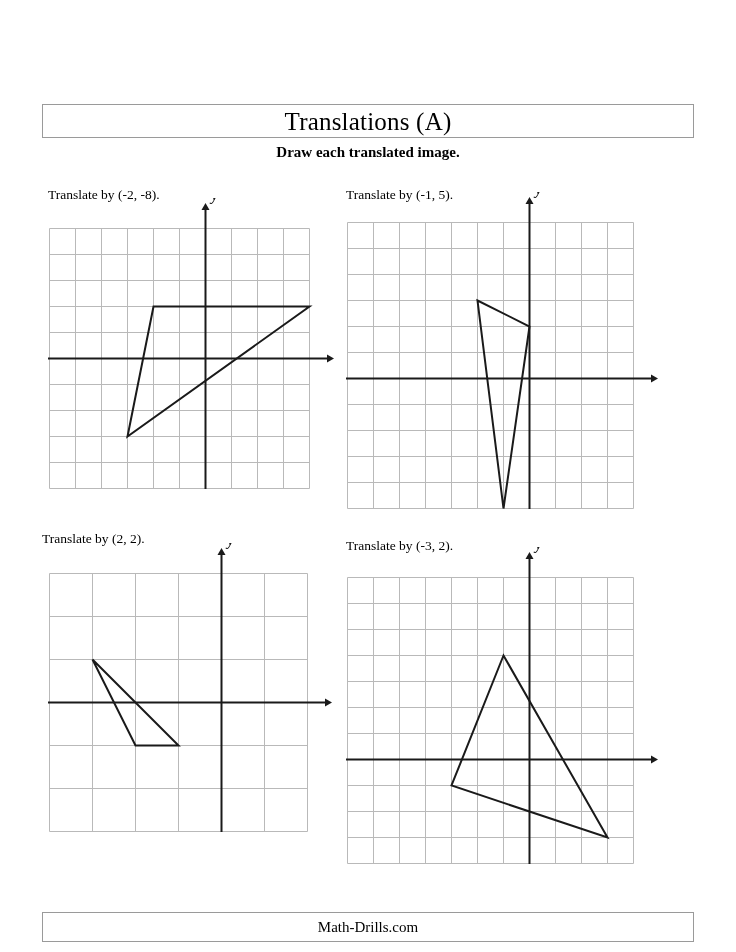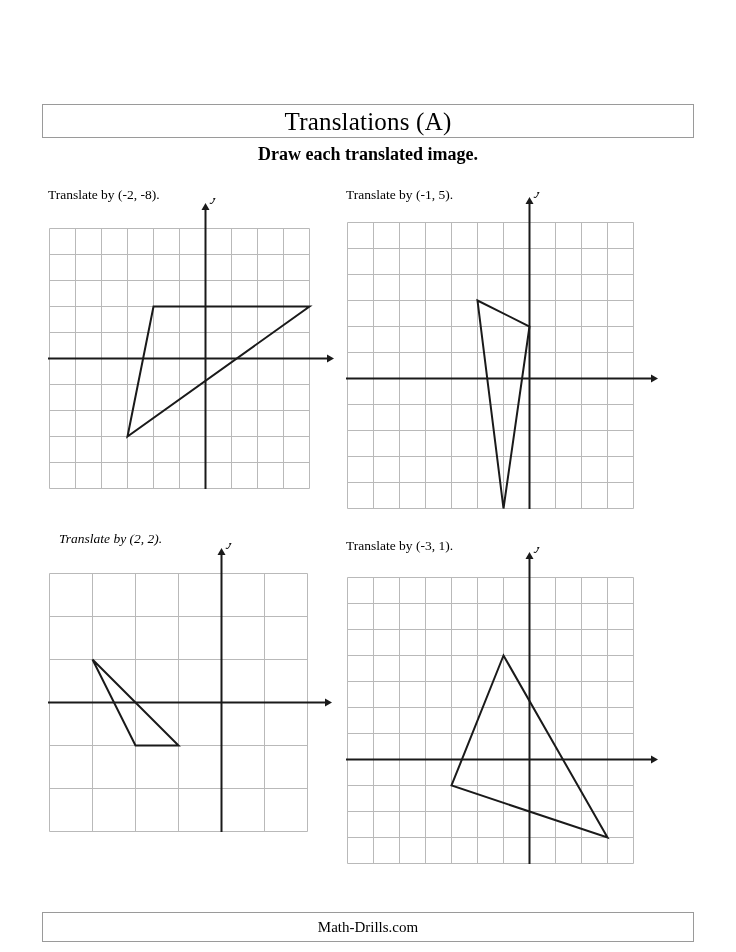--- a/index.html
+++ b/index.html
@@ -44,21 +44,21 @@
     font-size: 25px;
     line-height: 1;
     letter-spacing: 0.2px;
   }
   #subtitle {
     position: absolute;
     left: 0;
     top: 116px;
     width: 736px;
     text-align: center;
-    font-size: 18px;
+    font-size: 15px;
     font-weight: bold;
   }
   #footer-banner {
     left: 42px;
     top: 884px;
     width: 652px;
     height: 30px;
   }
   #footer-text {
     font-size: 15px;
@@ -80,21 +80,21 @@
     display: block;
   }
 
   #problem-1 { left: 0;   top: 0; }
   #problem-2 { left: 0;   top: 0; }
   #problem-3 { left: 0;   top: 0; }
   #problem-4 { left: 0;   top: 0; }
 
   #label-1 { left: 48px;  top: 159px; }
   #label-2 { left: 346px; top: 159px; }
-  #label-3 { left: 59px;  top: 503px; font-style: italic; }
+  #label-3 { left: 42px;  top: 503px; }
   #label-4 { left: 346px; top: 510px; }
 
   #grid-1 { left: 49px;  top: 200px; }
   #grid-2 { left: 347px; top: 194px; }
   #grid-3 { left: 49px;  top: 545px; }
   #grid-4 { left: 347px; top: 549px; }
 </style>
 </head>
 <body>
 
@@ -223,21 +223,21 @@
             </g>
             <text x="289" y="135" font-family="&quot;Liberation Serif&quot;, serif" font-size="16" font-style="italic" fill="#000000">x</text>
             <text x="178" y="-28" font-family="&quot;Liberation Serif&quot;, serif" font-size="16" font-style="italic" fill="#000000">y</text>
             <polygon points="43.5,86.5 86.5,172.5 129.5,172.5" fill="none" stroke="#1a1a1a" stroke-width="2" stroke-linejoin="miter"></polygon>
           </g>
         </svg>
       </div>
   </div>
 
   <div class="problem" id="problem-4">
-    <div class="problem-label" id="label-4">Translate by (-3, 1).</div>
+    <div class="problem-label" id="label-4">Translate by (-3, 2).</div>
     <div class="grid-wrap" id="grid-4" style="margin-left: -30px; margin-top: -30px;">
         <svg width="346" height="346" viewBox="0 0 346 346" class="grid-svg">
           <g transform="translate(30,30)">
             <g stroke="#b9b9b9" stroke-width="1">
               <line x1="0.5" y1="0.5" x2="0.5" y2="286.5"></line>
               <line x1="26.5" y1="0.5" x2="26.5" y2="286.5"></line>
               <line x1="52.5" y1="0.5" x2="52.5" y2="286.5"></line>
               <line x1="78.5" y1="0.5" x2="78.5" y2="286.5"></line>
               <line x1="104.5" y1="0.5" x2="104.5" y2="286.5"></line>
               <line x1="130.5" y1="0.5" x2="130.5" y2="286.5"></line>

